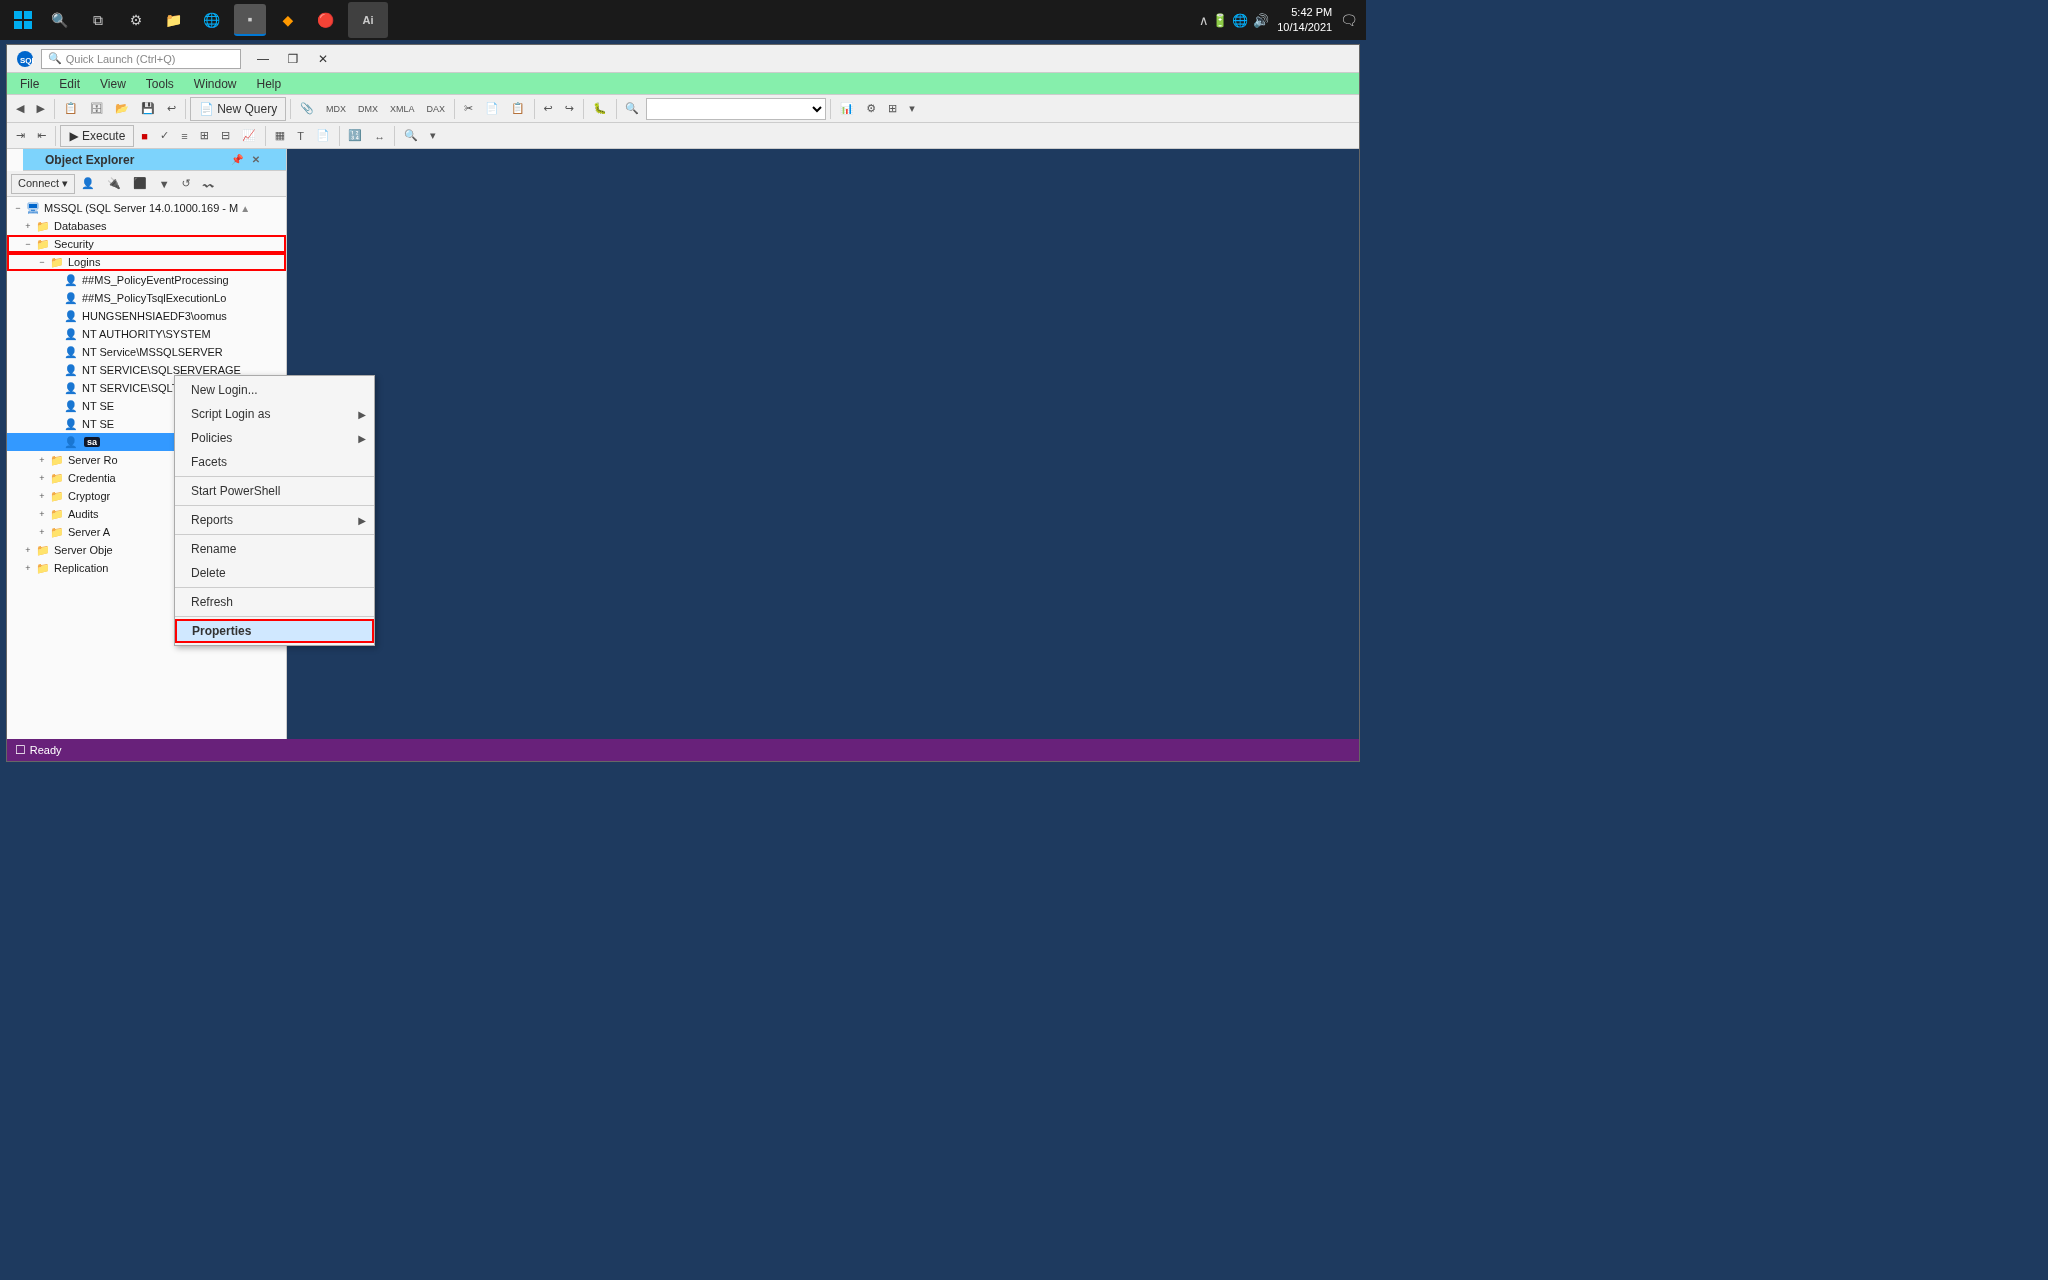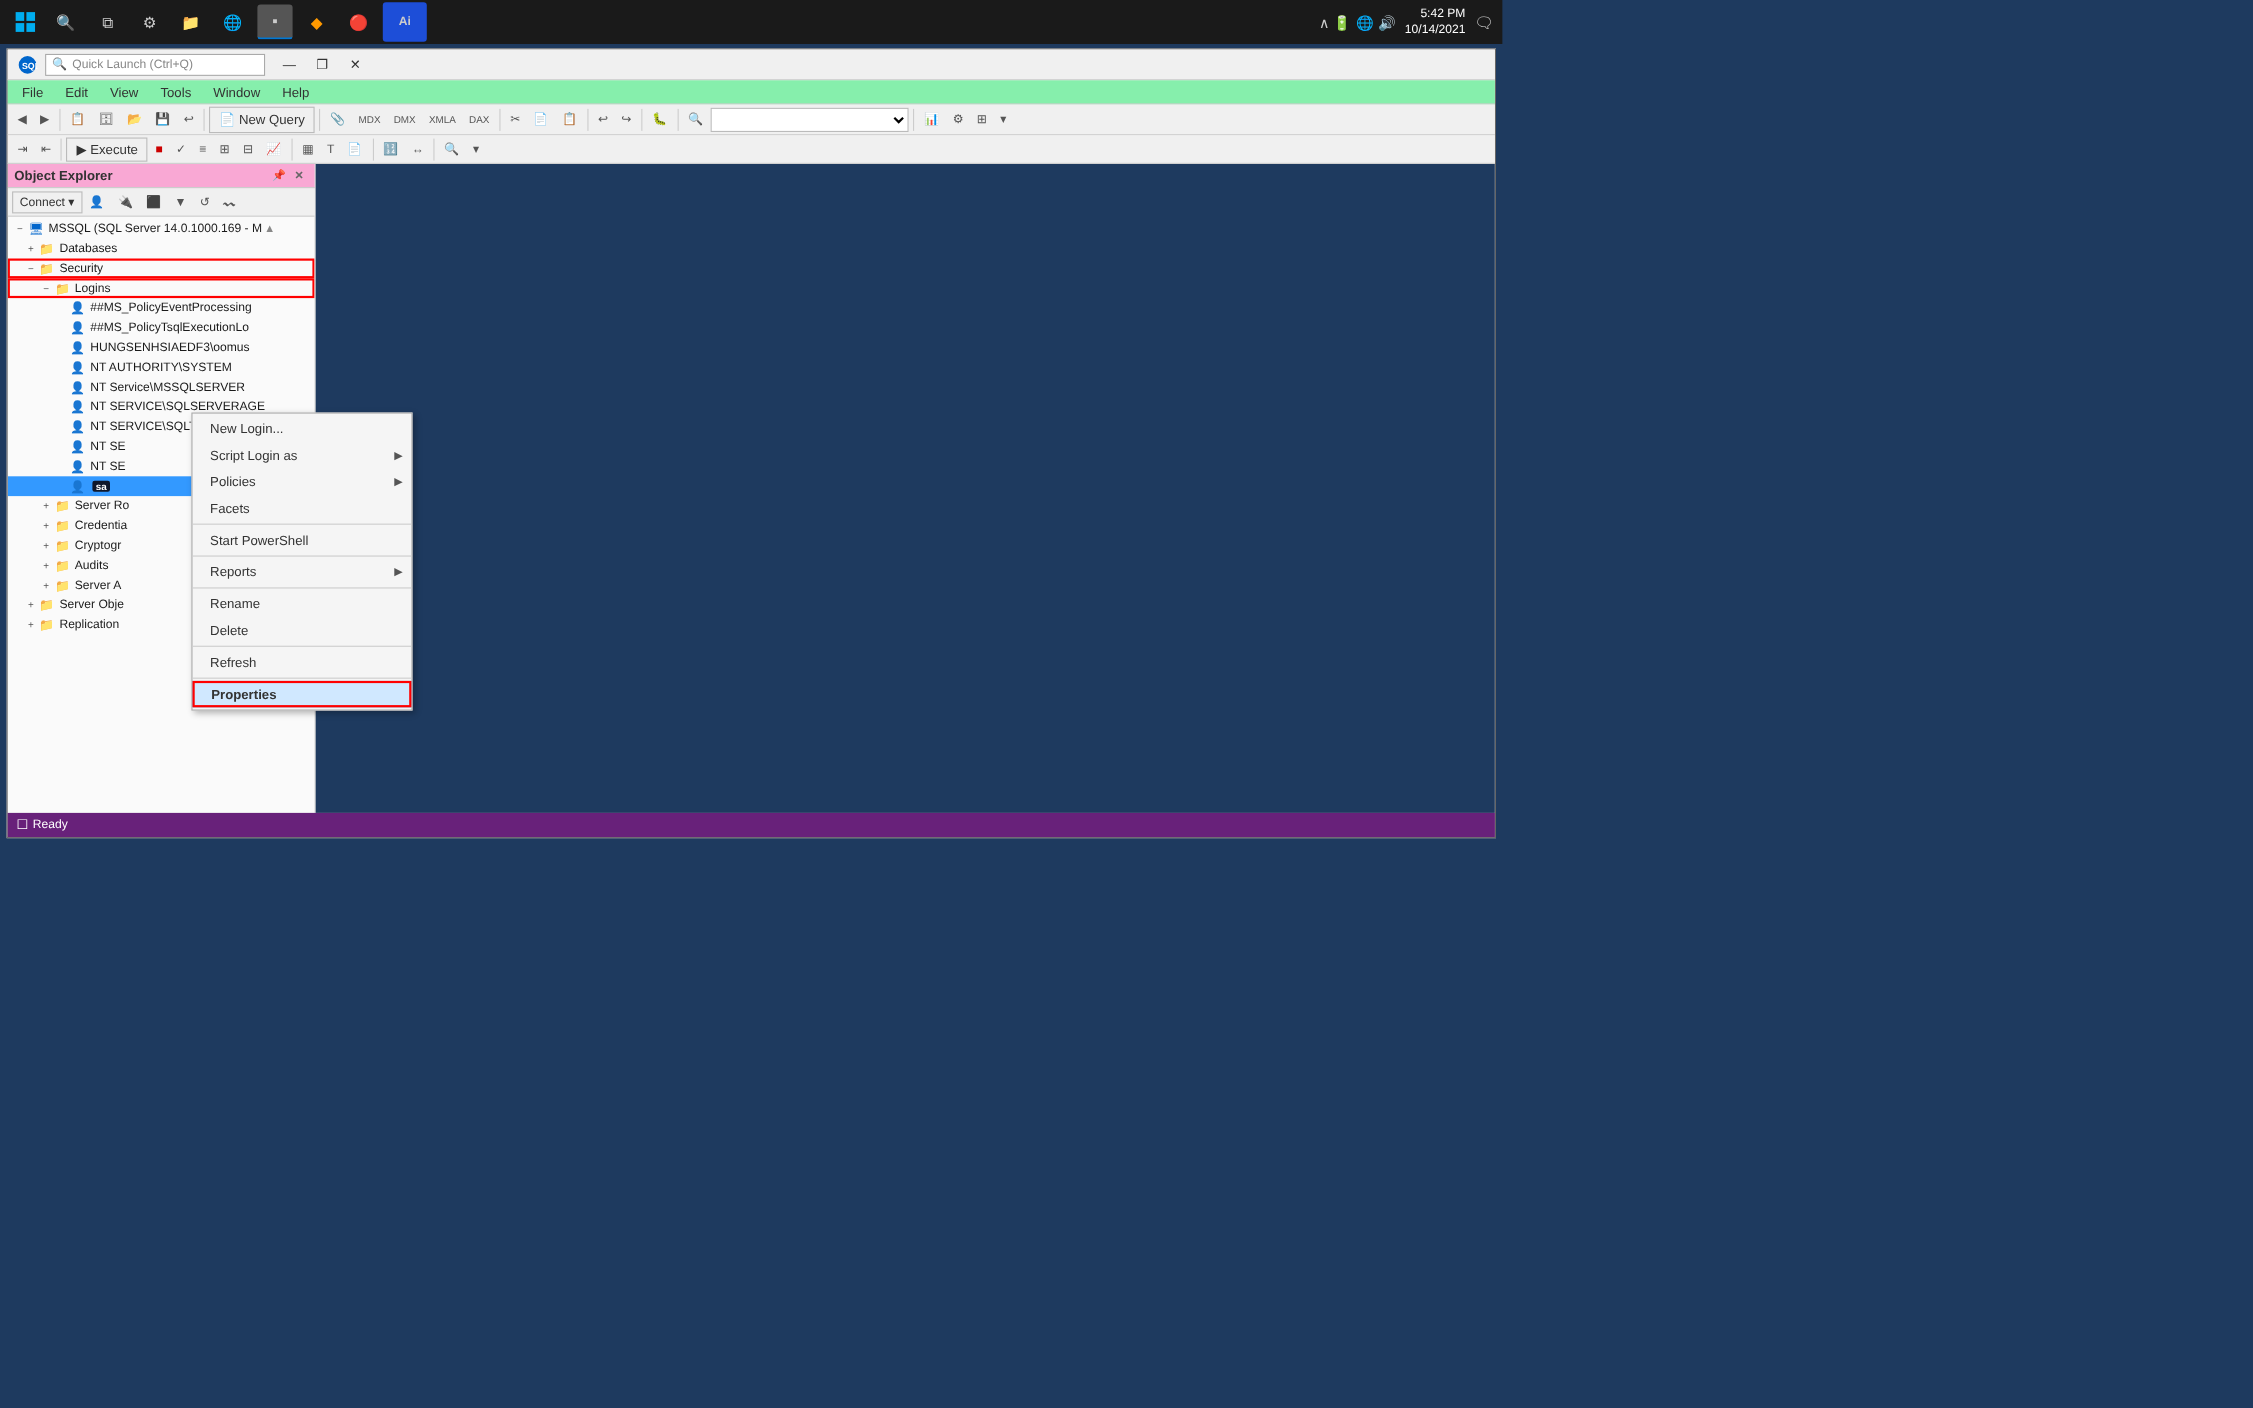--- a/index.html
+++ b/index.html
@@ -50,21 +50,21 @@
       cursor: pointer;
       border-radius: 3px;
     }
     .taskbar-icon.active { background: #444; border-bottom: 2px solid #0078d4; }
     .taskbar-app {
       width: 40px;
       height: 36px;
       display: flex;
       align-items: center;
       justify-content: center;
-      background: #1d4ed8;
+      background: #404040;
       border-radius: 3px;
       cursor: pointer;
       color: #ccc;
       font-size: 11px;
       font-weight: bold;
     }
     .taskbar-right {
       display: flex;
       align-items: center;
       gap: 8px;
@@ -244,29 +244,30 @@
     .object-explorer {
       width: 280px;
       min-width: 280px;
       background: #fafafa;
       border-right: 1px solid #ccc;
       display: flex;
       flex-direction: column;
     }
     .oe-header {
       height: 22px;
-      background: #f9a8d4;
-      display: flex;
-      align-items: center;
-      padding: 0 6px;
+      background: #7dd3fc;
+      display: flex;
+      align-items: center;
+      padding: 0 22px;
       border-bottom: 1px solid #ccc;
       font-size: 12px;
       font-weight: 600;
       color: #333;
       position: relative;
+      margin-left: 16px;
     }
     .oe-header-controls {
       margin-left: auto;
       display: flex;
       align-items: center;
       gap: 2px;
     }
     .oe-header-btn {
       width: 16px;
       height: 16px;

